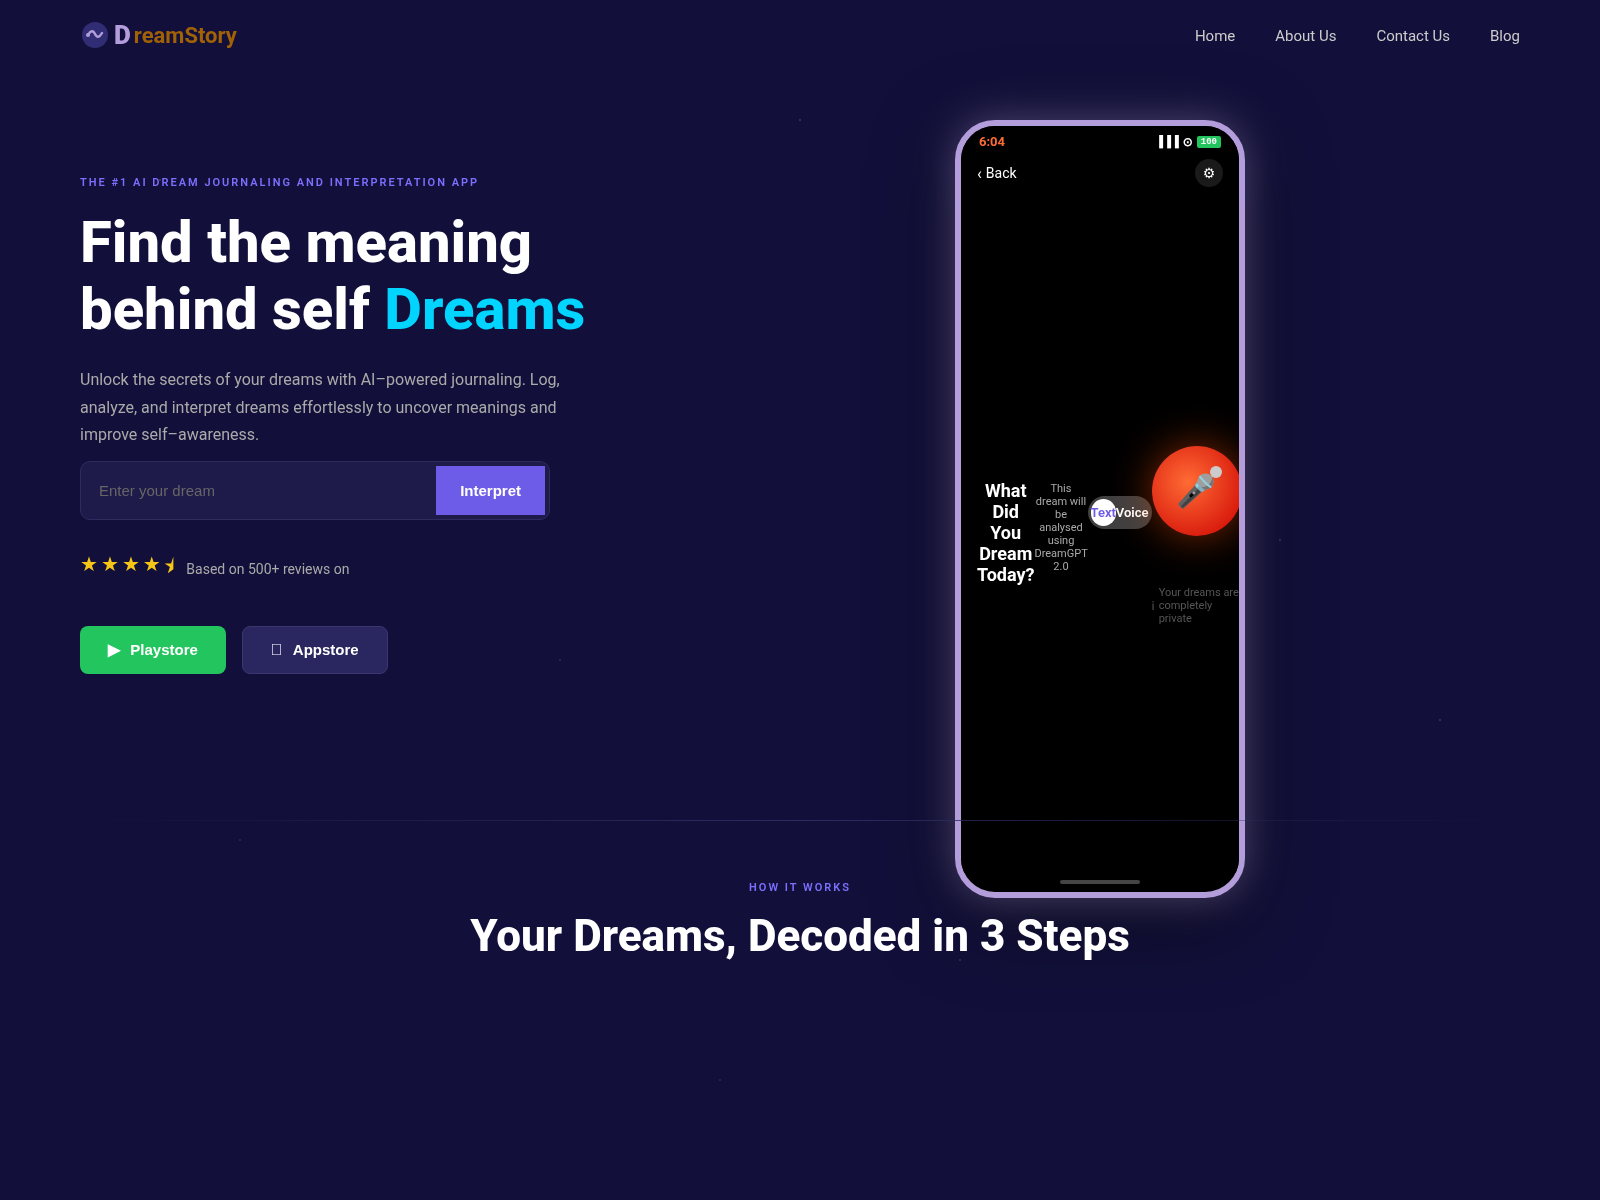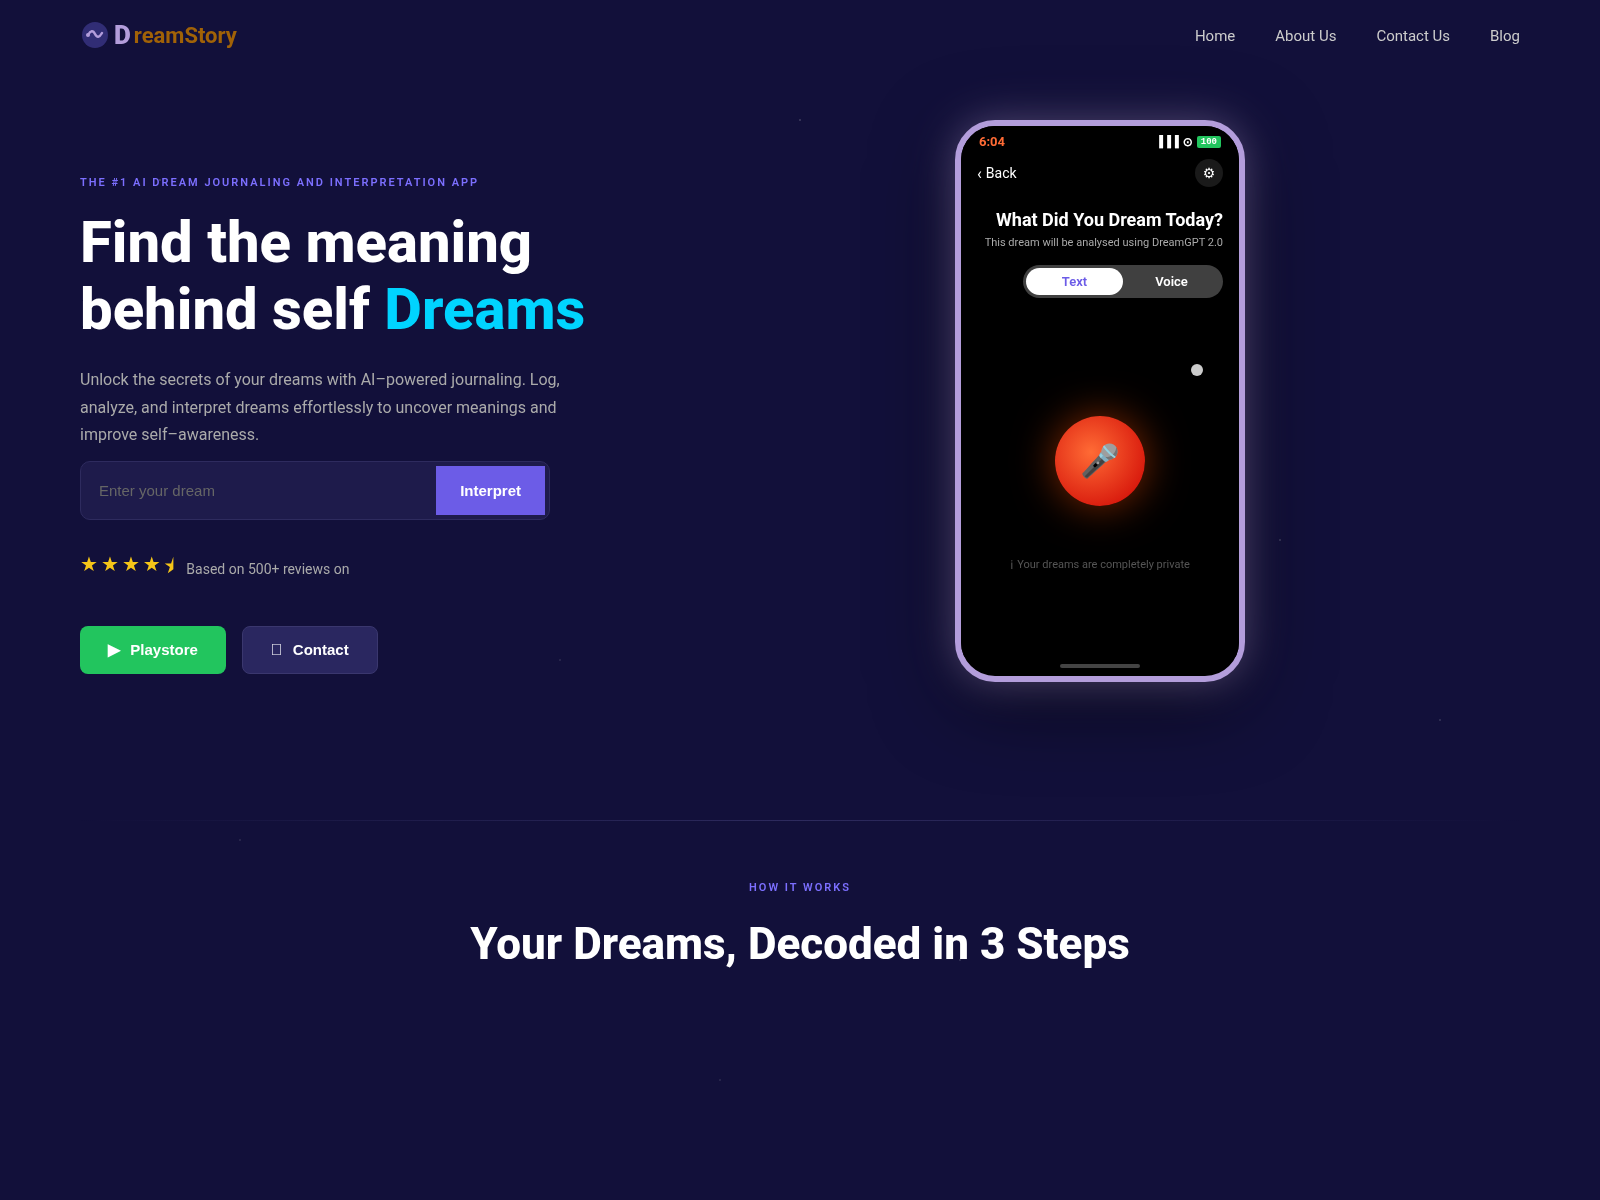--- a/index.html
+++ b/index.html
@@ -213,21 +213,21 @@
     }
 
     .phone-wrapper {
       position: relative;
       width: 290px;
       height: 610px;
     }
 
     .phone-frame {
       width: 290px;
-      height: 562px;
+      height: 778px;
       background: #000;
       border-radius: 40px;
       border: 6px solid #b39ddb;
       box-shadow:
         0 0 40px rgba(179, 157, 219, 0.4),
         0 20px 80px rgba(0,0,0,0.6);
       overflow: hidden;
       position: relative;
     }
 
@@ -283,22 +283,22 @@
       color: #fff;
       font-size: 14px;
     }
 
     
     .phone-content {
       background: #000;
       padding: 12px 16px;
       height: calc(100% - 90px);
       display: flex;
-      flex-direction: column;
-      align-items: flex-end;
+      flex-direction: row;
+      align-items: center;
     }
 
     .phone-title {
       color: #fff;
       font-size: 18px;
       font-weight: 700;
       text-align: center;
       margin-bottom: 6px;
     }
 
@@ -406,21 +406,21 @@
       padding: 60px 80px;
       text-align: center;
     }
 
     .section-tag {
       font-size: 11px;
       font-weight: 600;
       letter-spacing: 2px;
       color: #7c6fff;
       text-transform: uppercase;
-      margin-bottom: 24px;
+      margin-bottom: 16px;
     }
 
     .section-title {
       font-size: 44px;
       font-weight: 800;
       color: #fff;
     }
   </style>
 </head>
 <body>
@@ -468,21 +468,21 @@
       <span class="rating-text">Based on 500+ reviews on</span>
     </div>
 
     <div class="store-buttons">
       <button class="store-btn-play">
         <span style="font-size:16px;">▶</span>
         <span>Playstore</span>
       </button>
       <button class="store-btn-apple">
         <span style="font-size:16px;"></span>
-        <span>Contact</span>
+        <span>Appstore</span>
       </button>
     </div>
   </div>
 
   <div class="hero-right">
     <div class="phone-wrapper">
       <div class="phone-frame">
 
         <div class="phone-status-bar">
           <span class="status-time">6:04</span>

